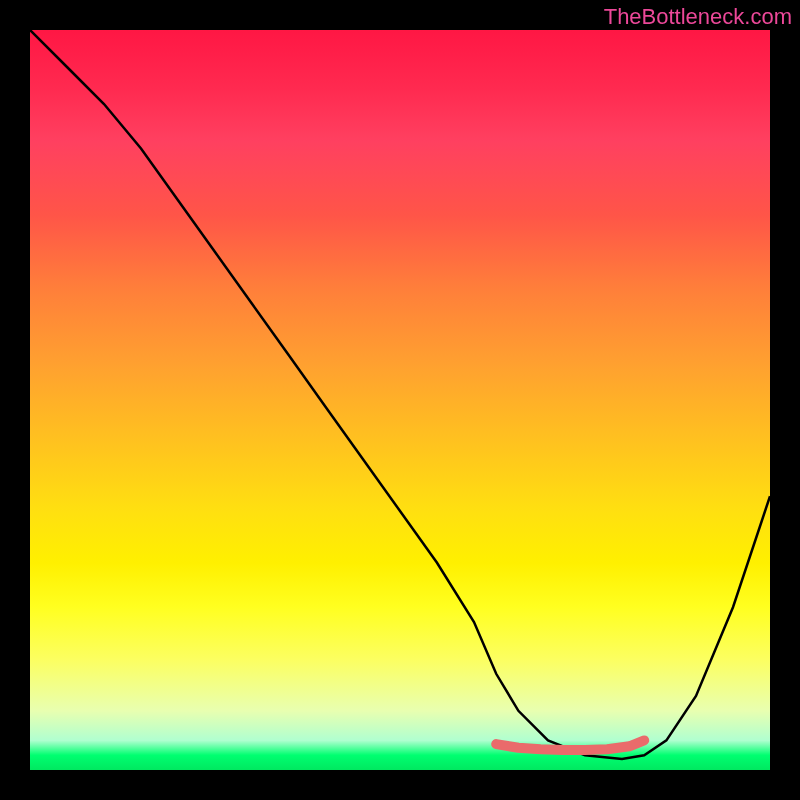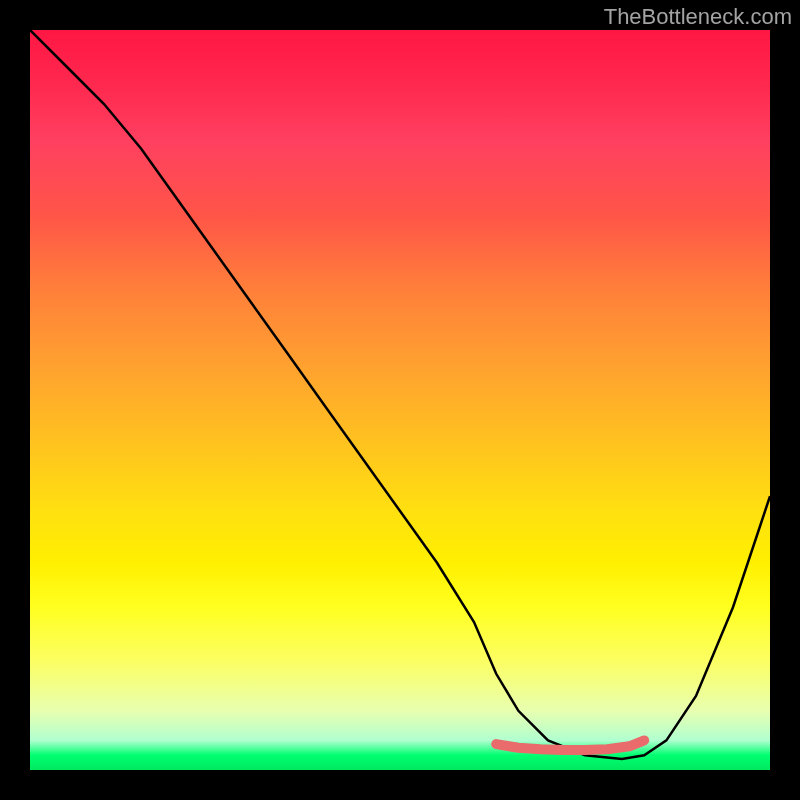--- a/index.html
+++ b/index.html
@@ -8,21 +8,21 @@
     height: 800px;
     background: #000;
     font-family: Arial, sans-serif;
     position: relative;
     overflow: hidden;
   }
   .watermark {
     position: absolute;
     top: 4px;
     right: 8px;
-    color: #a3a3a3;
+    color: #ec4899;
     font-size: 22px;
     font-weight: 500;
     z-index: 10;
   }
   .chart-container {
     position: absolute;
     top: 30px;
     left: 30px;
     width: 740px;
     height: 740px;

